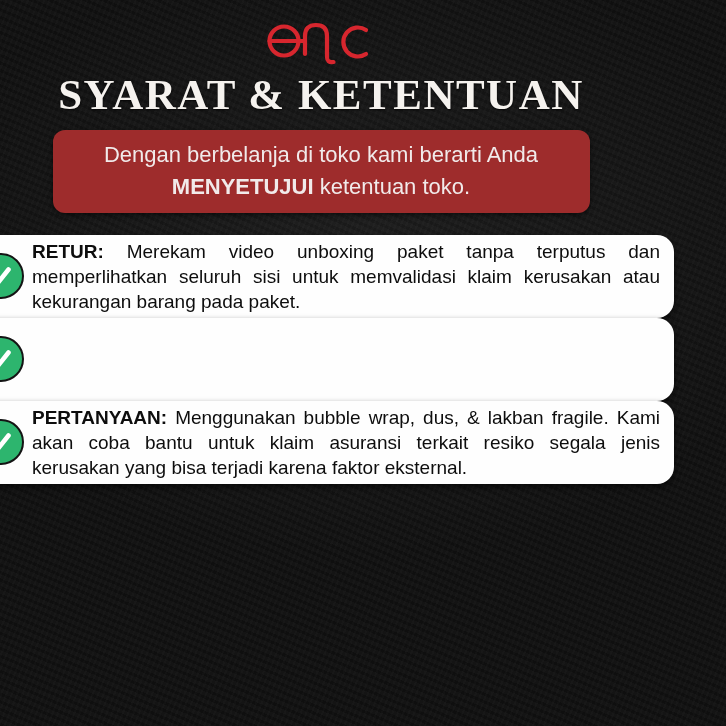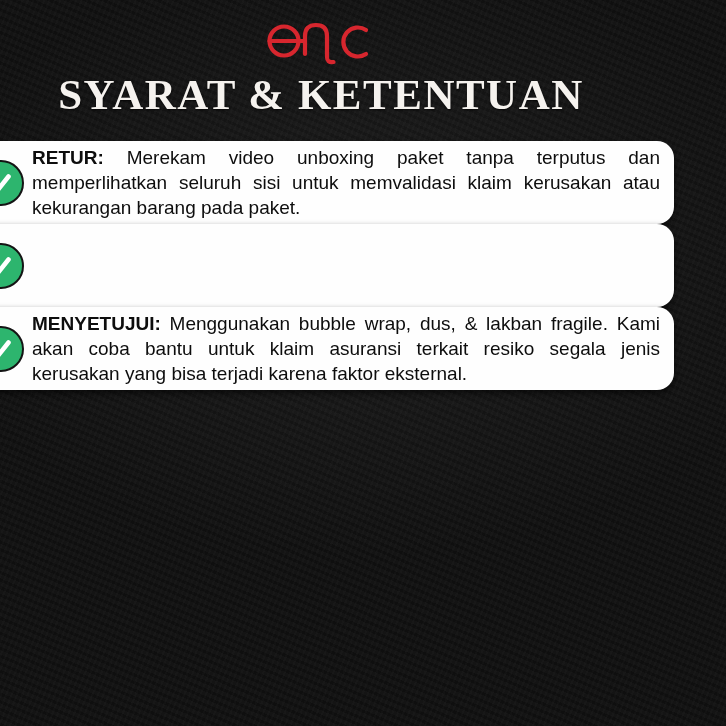--- a/index.html
+++ b/index.html
@@ -84,20 +84,24 @@
         <circle cx="26" cy="29" r="14.5"></circle>
         <line x1="11.5" y1="29" x2="47" y2="29"></line>
         <path d="M47 42 L47 24 Q47 13 58 13 Q69 13 69 24 L69 45 Q69 51 75.5 50"></path>
         <path d="M108 18 A14.5 14.5 0 1 0 108 42"></path>
       </g>
     </svg>
   </div>
 
   <div class="title">SYARAT &amp; KETENTUAN</div>
 
+  <div class="banner" style="background:#9e2c2c;">
+    <div>Dengan berbelanja di toko kami berarti Anda</div>
+    <div><b>MENYETUJUI</b><span> ketentuan toko.</span></div>
+  </div>
 
   <div class="terms">
     <div class="term-card">
       <span class="check-badge" style="background:#2db56e;">
         <svg width="30" height="30" viewBox="0 0 30 30">
           <path d="M7.5 15.5 L12.5 21 L22.5 8.5" fill="none" stroke="#ffffff" stroke-width="4.6" stroke-linecap="round" stroke-linejoin="round"></path>
         </svg>
       </span>
       <p class="term-text"><b>RETUR: </b><span>Merekam video unboxing paket tanpa terputus dan memperlihatkan seluruh sisi untuk memvalidasi klaim kerusakan atau kekurangan barang pada paket.</span></p>
     </div>
@@ -109,19 +113,19 @@
         </svg>
       </span>
     </div>
 
     <div class="term-card">
       <span class="check-badge" style="background:#2db56e;">
         <svg width="30" height="30" viewBox="0 0 30 30">
           <path d="M7.5 15.5 L12.5 21 L22.5 8.5" fill="none" stroke="#ffffff" stroke-width="4.6" stroke-linecap="round" stroke-linejoin="round"></path>
         </svg>
       </span>
-      <p class="term-text"><b>MENYETUJUI: </b><span>Menggunakan bubble wrap, dus, &amp; lakban fragile. Kami akan coba bantu untuk klaim asuransi terkait resiko segala jenis kerusakan yang bisa terjadi karena faktor eksternal.</span></p>
+      <p class="term-text"><b>PERTANYAAN: </b><span>Menggunakan bubble wrap, dus, &amp; lakban fragile. Kami akan coba bantu untuk klaim asuransi terkait resiko segala jenis kerusakan yang bisa terjadi karena faktor eksternal.</span></p>
     </div>
 
 
   </div>
 
 </div>
 
 </body></html>

